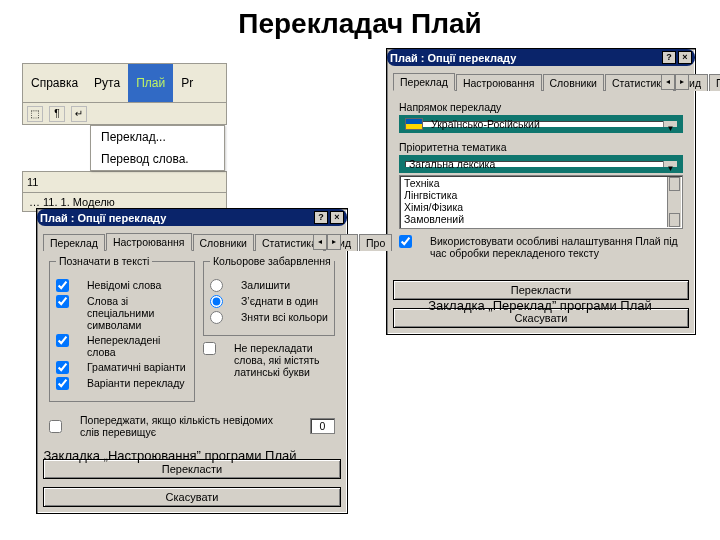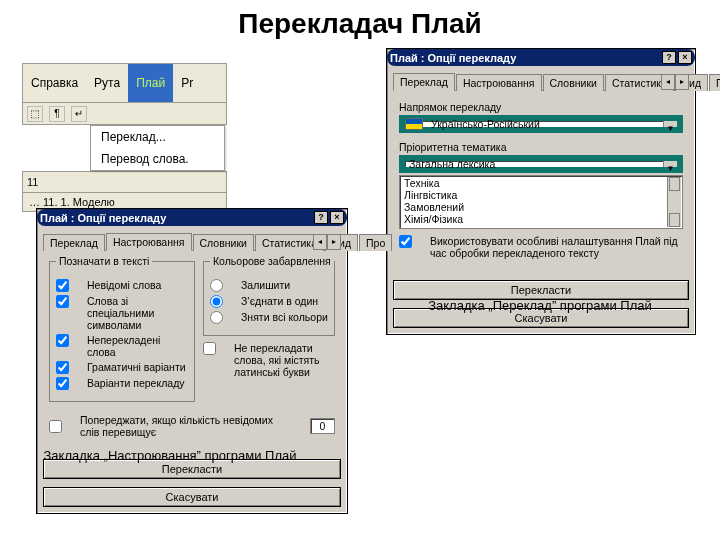--- a/index.html
+++ b/index.html
@@ -281,22 +281,22 @@
     </div>
     <div class="sectlabel" style="margin-top:8px">Пріоритетна тематика</div>
     <div class="combo">
       <span class="label">Загальна лексика</span>
       <span class="drop">▼</span>
     </div>
     <div class="listbox" style="margin-top:2px;">
       <div class="items">
         <div class="listitem">Техніка</div>
         <div class="listitem">Лінгвістика</div>
+        <div class="listitem">Хімія/Фізика</div>
         <div class="listitem">Замовлений</div>
-        <div class="listitem">Хімія/Фізика</div>
       </div>
       <div class="sb"></div>
     </div>
     <label class="chk" style="margin-top:6px;">
       <input type="checkbox" checked="" style="">
       <span>Використовувати особливі налаштування Плай під час обробки перекладеного тексту</span>
     </label>
   </div>
   <div class="btnrow">
     <div class="btn">Перекласти</div>

